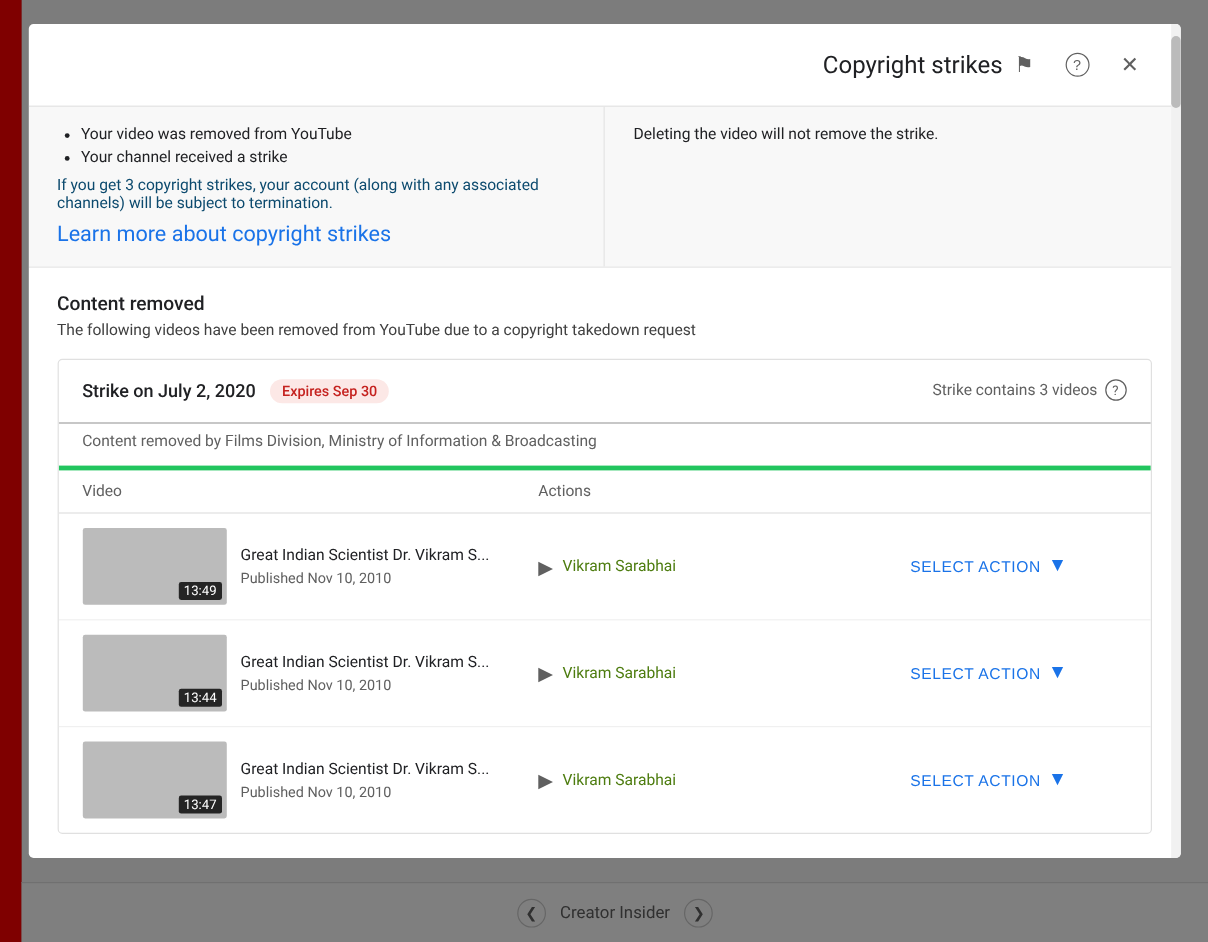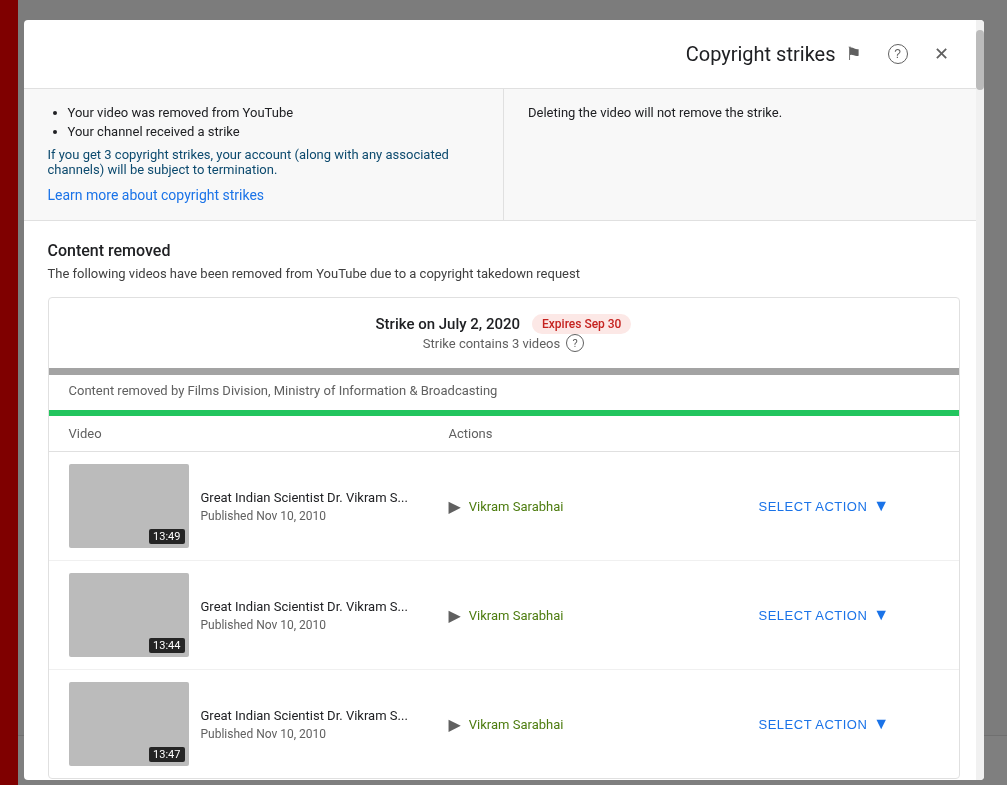--- a/index.html
+++ b/index.html
@@ -99,21 +99,21 @@
       margin-bottom: 4px;
     }
 
     .info-left p {
       font-size: 13px;
       color: #0c4a6e;
       margin-bottom: 8px;
     }
 
     .info-left a {
-      font-size: 14px;
+      font-size: 18px;
       color: #1a73e8;
       text-decoration: none;
     }
 
     .info-right p {
       font-size: 13px;
       color: #202124;
     }
 
     .content-removed-section {
@@ -134,25 +134,24 @@
     }
 
     .strike-card {
       border: 1px solid #e0e0e0;
       border-radius: 4px;
       overflow: hidden;
     }
 
     .strike-header {
       display: flex;
-      align-items: center;
+      align-items: flex-start;
       justify-content: space-between;
       padding: 16px 20px;
-      border-bottom: 7px solid #a3a3a3;
-      flex-direction: column;
+      border-bottom: 1px solid #a3a3a3;
     }
 
     .strike-header-left {
       display: flex;
       align-items: center;
       gap: 12px;
     }
 
     .strike-date {
       font-size: 15px;
@@ -166,21 +165,21 @@
       font-size: 12px;
       font-weight: 500;
       padding: 3px 10px;
       border-radius: 12px;
     }
 
     .strike-content-by {
       font-size: 13px;
       color: #606060;
       padding: 8px 20px 12px;
-      border-bottom: 6px solid #22c55e;
+      border-bottom: 4px solid #22c55e;
     }
 
     .strike-contains {
       display: flex;
       align-items: center;
       gap: 6px;
       font-size: 13px;
       color: #606060;
     }
 
@@ -224,21 +223,21 @@
 
     .video-cell {
       flex: 0 0 380px;
       display: flex;
       align-items: center;
       gap: 12px;
     }
 
     .thumbnail {
       width: 120px;
-      height: 84px;
+      height: 64px;
       background: #bbb;
       position: relative;
       flex-shrink: 0;
       border-radius: 2px;
       overflow: hidden;
       text-align: right;
     }
 
     .duration-badge {
       position: absolute;

